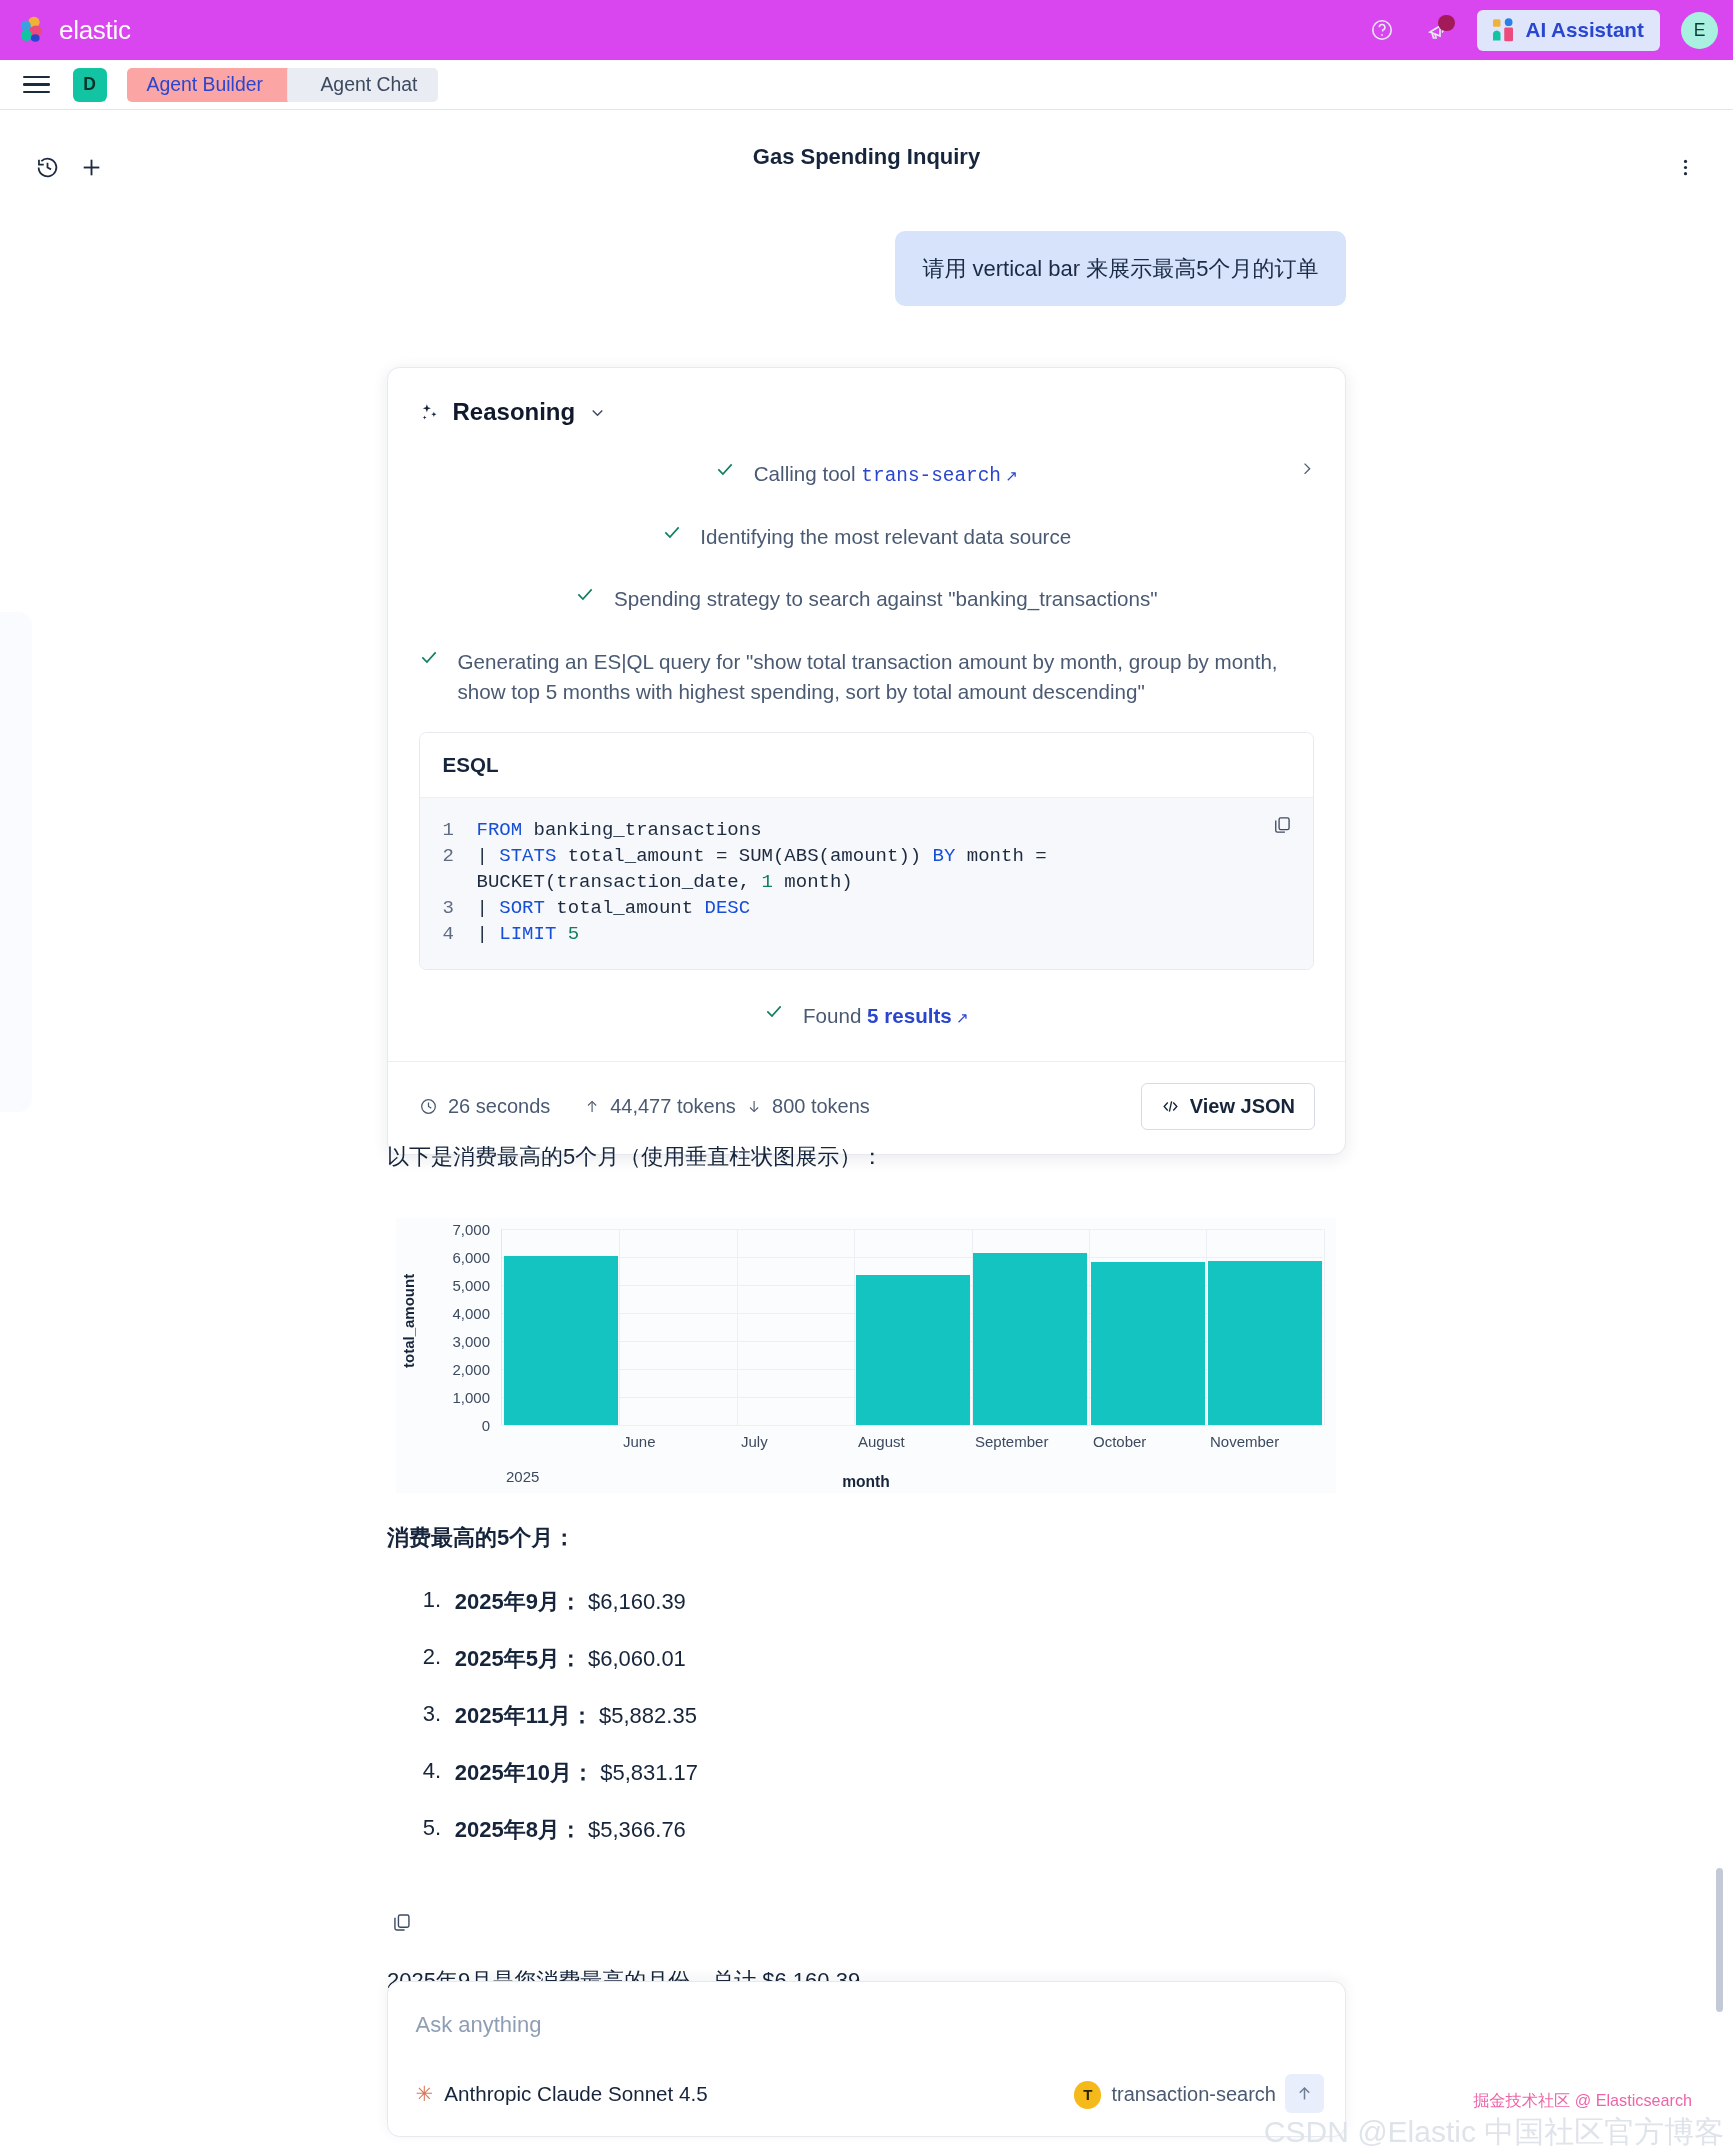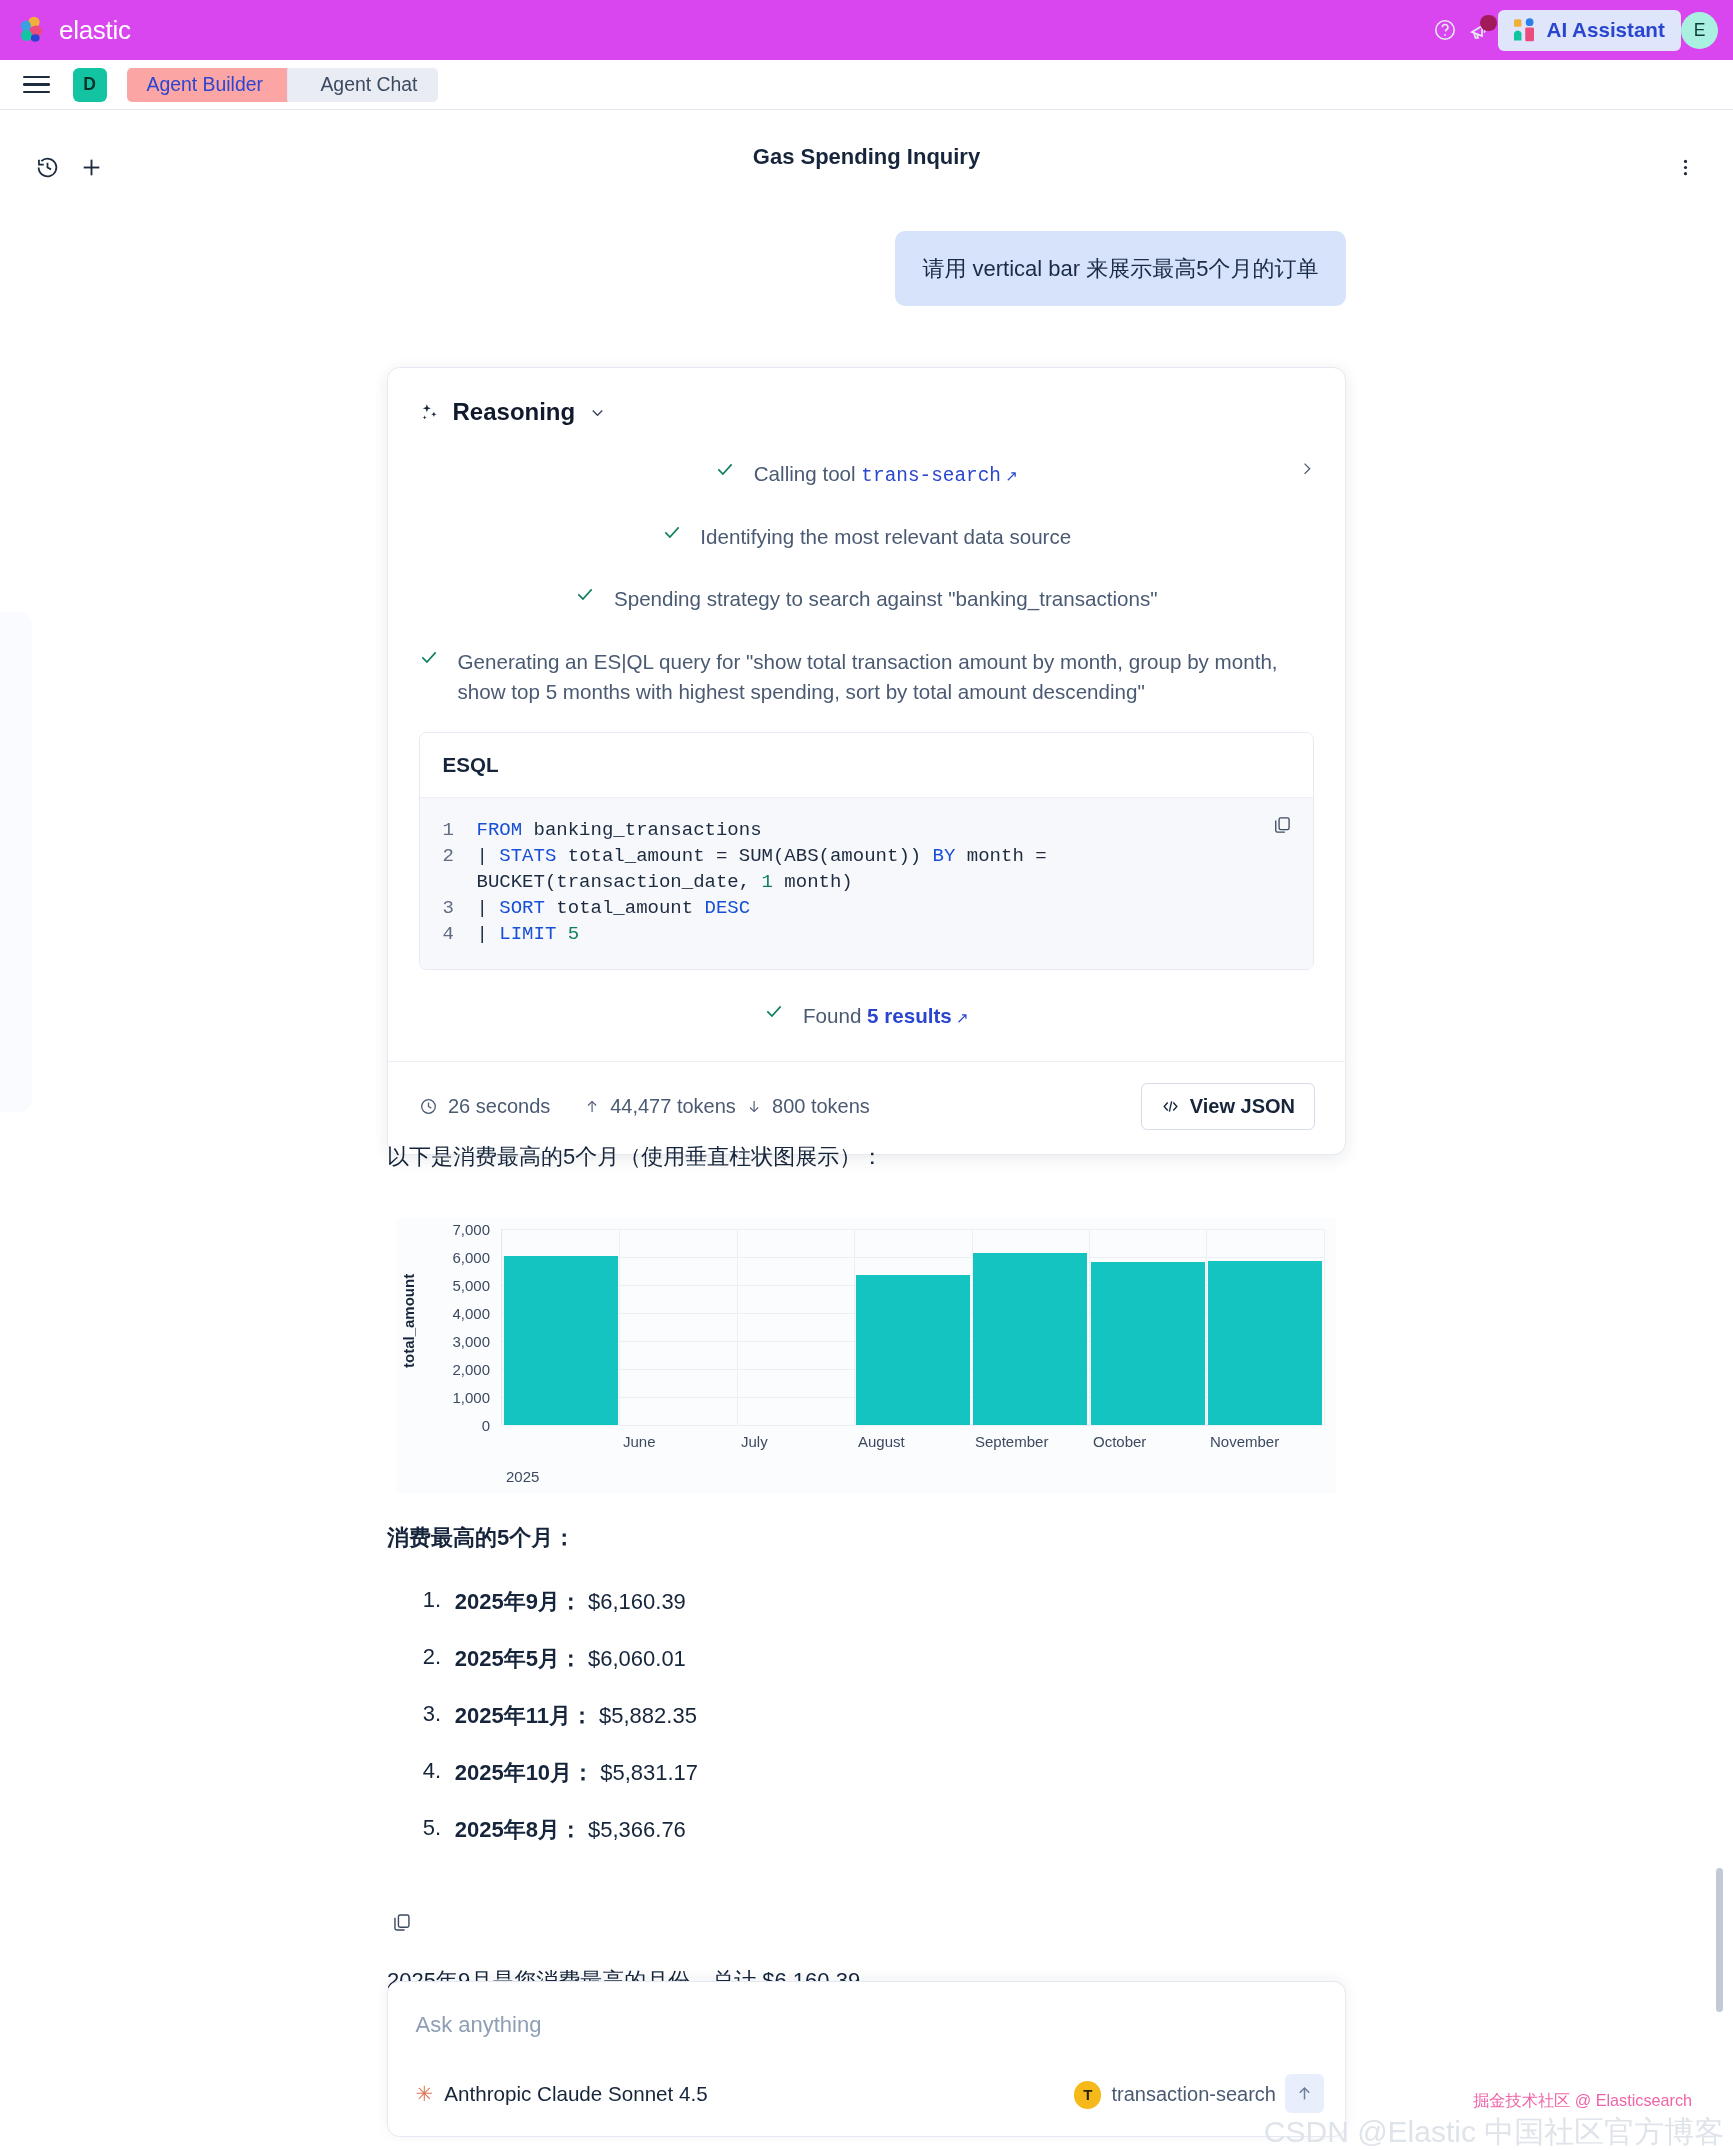--- a/index.html
+++ b/index.html
@@ -29,21 +29,21 @@
   }
   .search-icon-box { width: 41px; display:flex; align-items:center; justify-content:center; }
   .search-ph { color: #8e9eb4; font-size: 20px; flex: 1; }
   .kbd {
     margin-right: 7.5px; width: 41px; height: 30px;
     background: #1c2839; border: 1.2px solid #33455c; border-radius: 5px;
     color: #c9d4e2; font-size: 15.6px;
     display: flex; align-items: center; justify-content: center;
   }
 
-  .nav-right { position: absolute; right: 15px; top: 0; height: 60px; display: flex; align-items: center; }
+  .nav-right { position: absolute; right: 15px; top: 0; height: 60px; display: flex; align-items: center; gap: 21px; }
   .icon-btn { width: 35px; height: 35px; display:flex; align-items:center; justify-content:center; position: relative; }
   .notif-dot { position:absolute; top: 2.5px; right: 1.2px; width: 16.2px; height: 16.2px; border-radius: 50%; background:#a31a5b; }
   .ai-btn {
     height: 41px; background: #dfe6fb; border-radius: 6.2px;
     display: flex; align-items: center; gap: 10px; padding: 0 16.2px;
   }
   .ai-btn-label { color: #2a46cf; font-size: 20.6px; font-weight: bold; }
   .ai-glyph { width: 22.5px; height: 25px; position: relative; }
   .avatar-e {
     width: 37px; height: 37px; border-radius: 50%;
@@ -480,20 +480,21 @@
     </div>
   <div id="xticks">
       <div class="xtick" style="left: 227px;">June</div>
       <div class="xtick" style="left: 345px;">July</div>
       <div class="xtick" style="left: 462px;">August</div>
       <div class="xtick" style="left: 579px;">September</div>
       <div class="xtick" style="left: 697px;">October</div>
       <div class="xtick" style="left: 814px;">November</div>
     </div>
   <div class="xyear" id="xyear" style="left: 110px;">2025</div>
+  <div class="xaxis-title">month</div>
 </div>
 
 <div class="ans-line ans-h">消费最高的5个月：</div>
 
 <div class="olist" id="olist">
     <div class="oitem">
       <span class="oidx">1.</span>
       <span><span class="omonth">2025年9月：</span><span> $6,160.39</span></span>
     </div>
     <div class="oitem">

